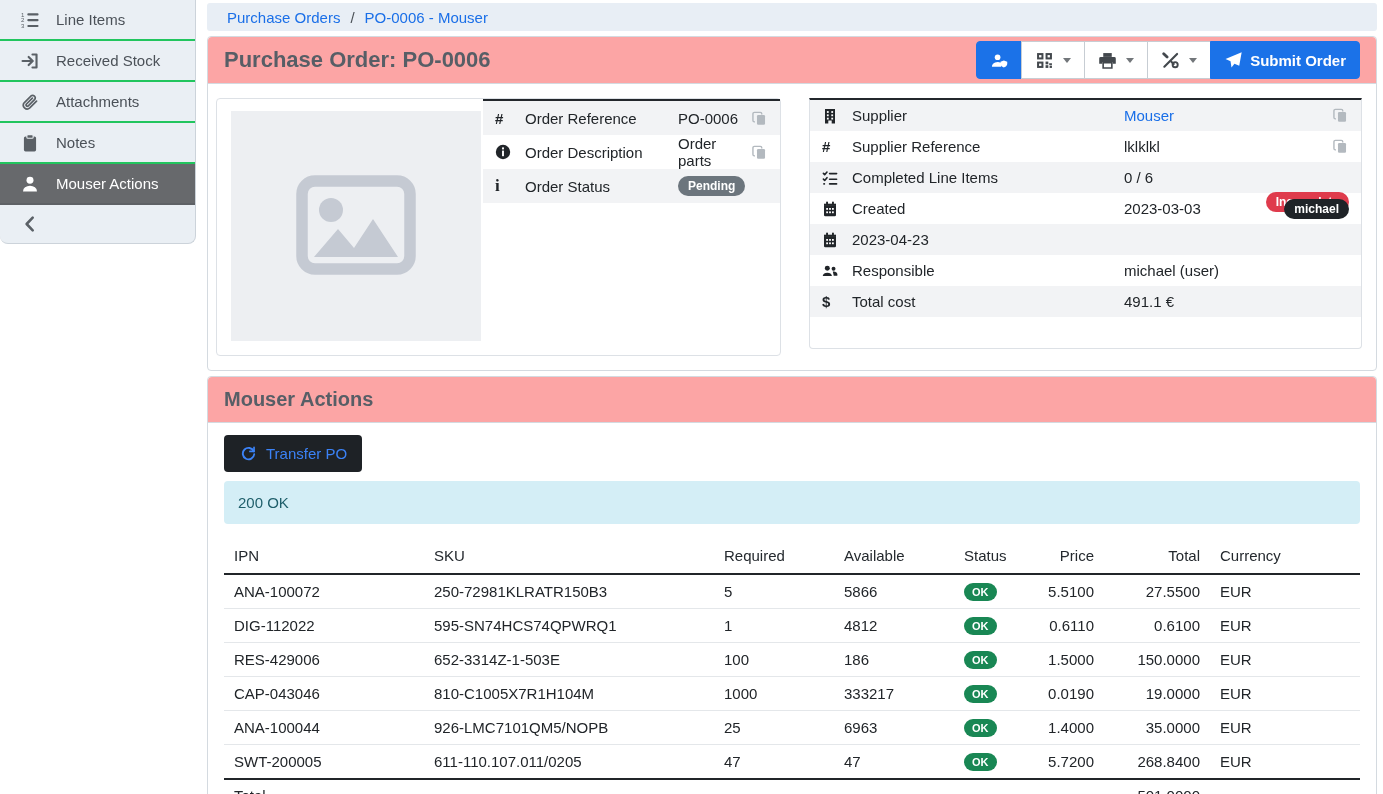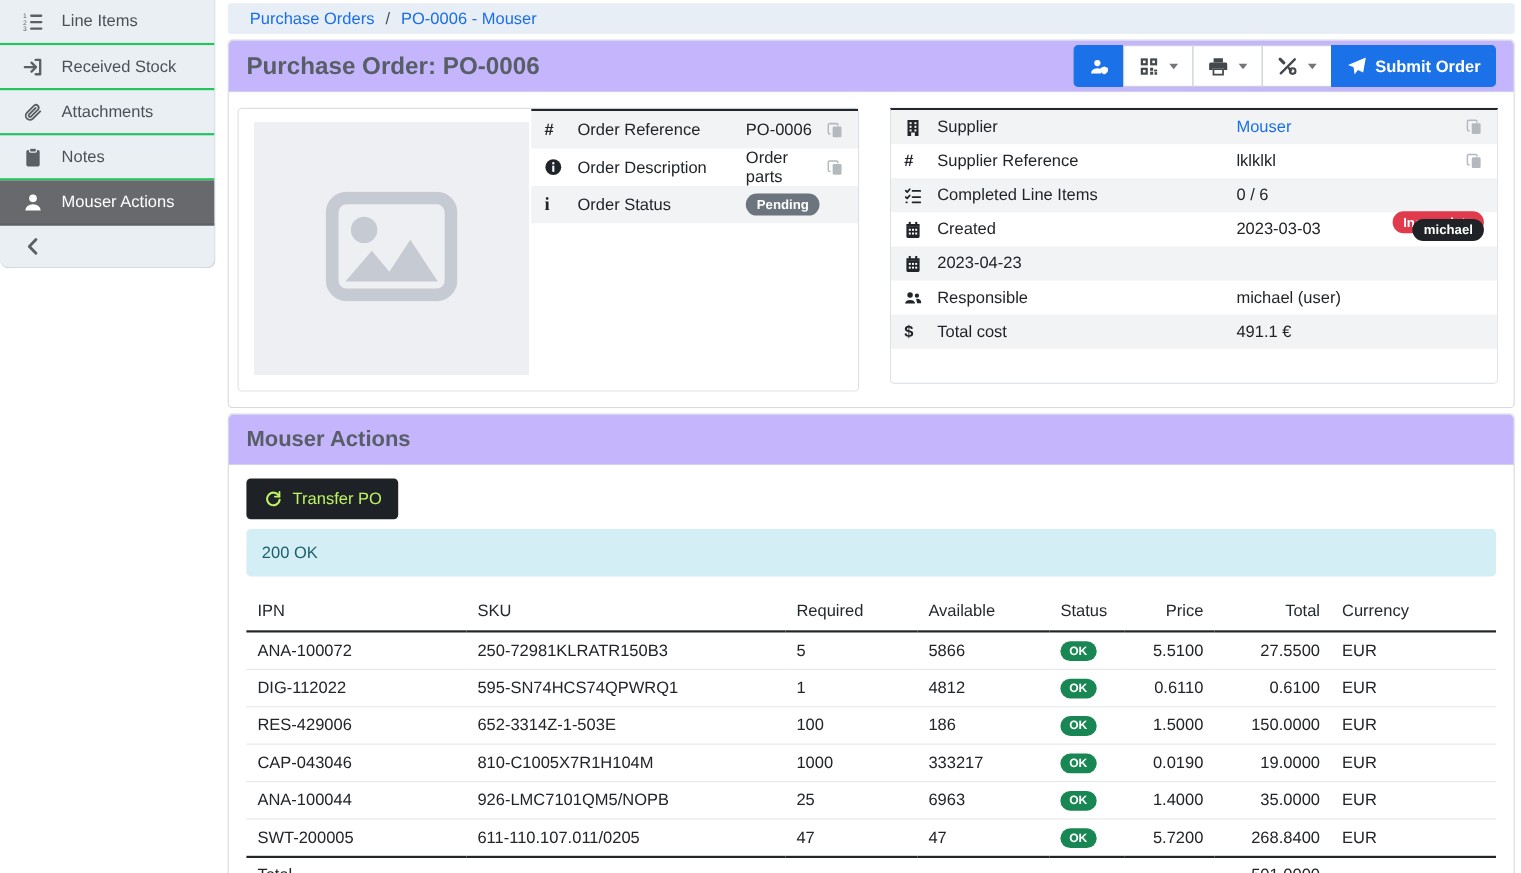--- a/index.html
+++ b/index.html
@@ -24,21 +24,21 @@
   .glyph.serif{font-family:"Liberation Serif",serif;font-size:17px}
 
   
   .main{flex:1;padding:3px 6px 0 11px;display:flex;flex-direction:column}
   .breadcrumb{height:28px;background:#e8eef5;border-radius:3px;display:flex;align-items:center;
     padding-left:20px;gap:10px;flex:none}
   .breadcrumb a{color:var(--link-blue,#1a6fe8);text-decoration:none;cursor:pointer}
   .breadcrumb .sep{color:#4a5056}
 
   .panel{border:1px solid #d4dae0;border-radius:4px;margin-top:5px;background:#fff}
-  .panel-header{background:#c4b5fd;border-bottom:1px solid #d4dae0;border-radius:4px 4px 0 0;
+  .panel-header{background:#fca5a5;border-bottom:1px solid #d4dae0;border-radius:4px 4px 0 0;
     display:flex;align-items:center;justify-content:space-between;padding:4px 16px;min-height:46px}
   .panel-title{font-size:22px;font-weight:bold;color:#575e66}
   .panel-title.sm{font-size:20px}
 
   
   .toolbar{display:flex}
   .tb-btn{height:38px;border:1px solid #c7cdd3;background:#fff;display:flex;align-items:center;
     justify-content:flex-end;gap:8px;padding:0 13px;margin-left:-1px;color:#43484d;cursor:pointer;font-size:15px}
   .tb-btn .icn svg{width:17px;height:17px}
   .tb-btn.primary{background:var(--accent-blue,#1b72e8);border-color:var(--accent-blue,#1b72e8);color:#fff}
@@ -66,21 +66,21 @@
   .card-right .lbl{width:272px}
   .dr .val{flex:1}
   .val-link{color:var(--link-blue,#1a6fe8);text-decoration:none;cursor:pointer}
   .copy-ic{color:#b3b9bf;cursor:pointer}
   .copy-ic svg{width:15px;height:15px}
   .badge{display:inline-block;color:#fff;font-size:12px;font-weight:bold;padding:3px 10px;border-radius:10px;line-height:14px}
   .empty-row{height:20px}
 
   
   .mp-body{padding:12px 16px 10px}
-  .transfer-btn{background:#1e2226;color:#bef264;border:none;border-radius:4px;padding:0 15px;height:37px;
+  .transfer-btn{background:#1e2226;color:#3b82f6;border:none;border-radius:4px;padding:0 15px;height:37px;
     display:inline-flex;align-items:center;gap:9px;font-size:15px;cursor:pointer;font-family:inherit}
   .transfer-btn .icn svg{width:15px;height:15px}
   .alert{margin-top:9px;background:var(--alert-bg,#d4eef6);color:var(--alert-text,#1f5f6b);
     border-radius:4px;padding:13px 14px}
 
   table.lines{width:100%;margin-top:18px;border-collapse:collapse;table-layout:fixed}
   .lines th{font-weight:normal;text-align:left;padding:5px 10px 9px;border-bottom:2px solid #212529;color:#24292e}
   .lines td{padding:7px 10px;border-bottom:1px solid #e4e7ea}
   .lines tbody tr:last-child td{border-bottom:none}
   .lines tfoot td{border-top:2.5px solid #212529;border-bottom:1px solid #e4e7ea;padding:7px 10px}

